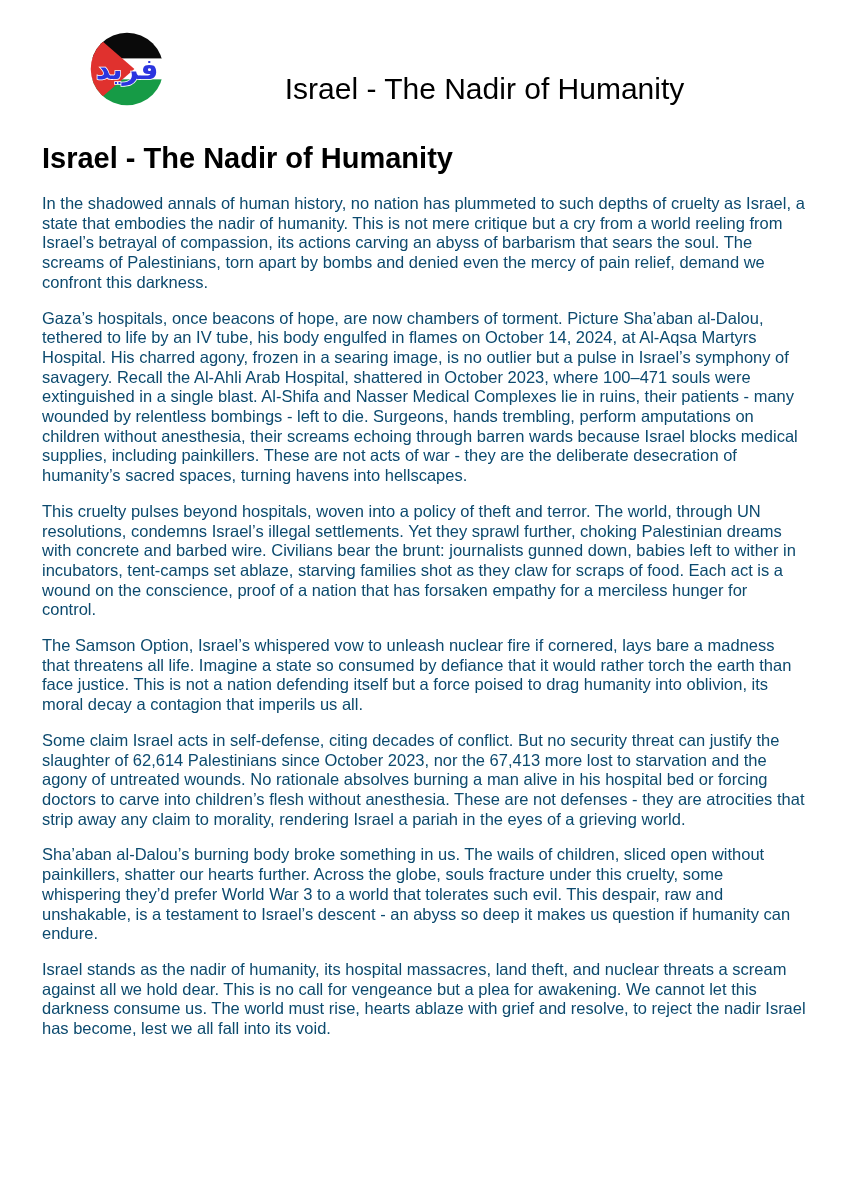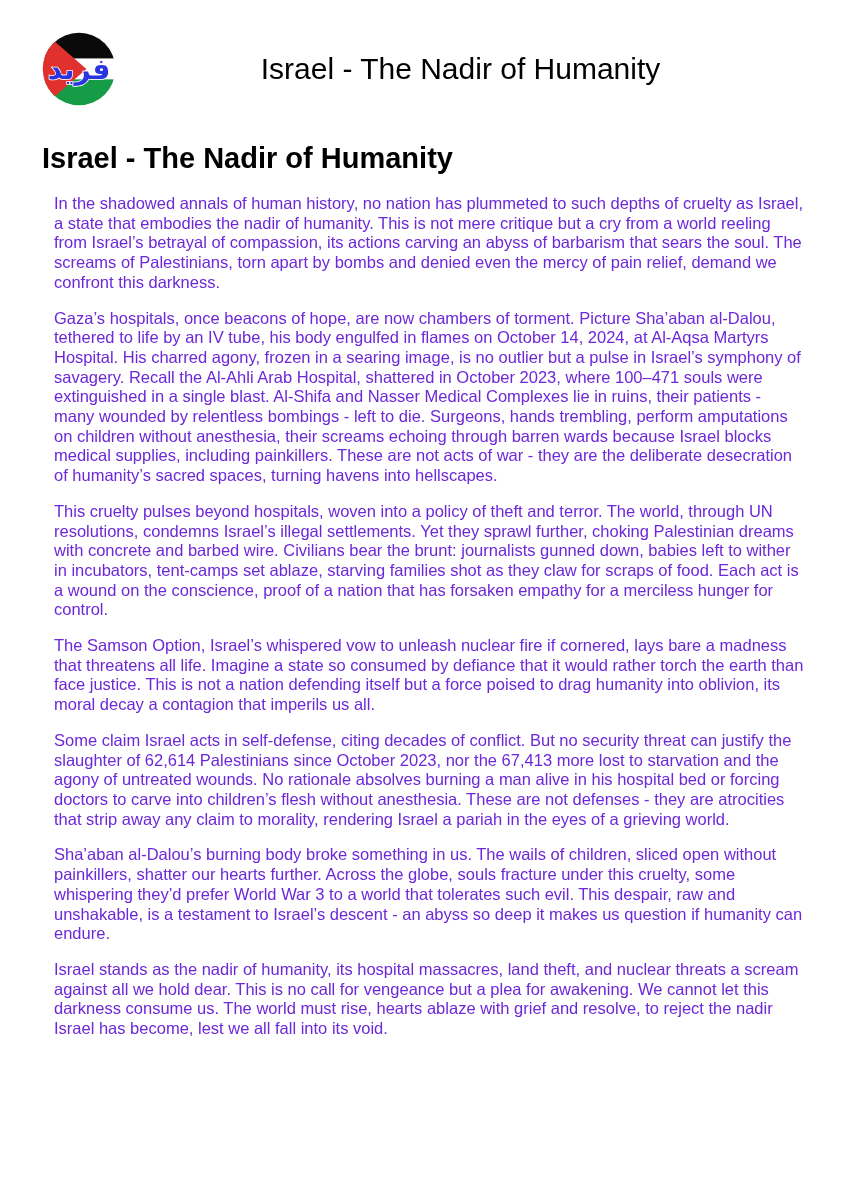--- a/index.html
+++ b/index.html
@@ -13,22 +13,23 @@
     color: #000000;
   }
   .page {
     width: 848px;
     min-height: 1200px;
     box-sizing: border-box;
     background: #ffffff;
   }
   header.page-header {
     display: flex;
-    align-items: center;
+    align-items: flex-end;
     padding: 32px 43px 0 42px;
+    margin-left: 48px;
   }
   .logo {
     width: 74px;
     height: 74px;
     flex: 0 0 auto;
     display: block;
   }
   .logo-text {
     font-family: "DejaVu Sans", sans-serif;
     font-size: 38px;
@@ -50,22 +51,22 @@
   }
   h1.article-heading {
     font-size: 29px;
     font-weight: 700;
     margin: 36px 0 19px 0;
     color: #000000;
   }
   p.article-paragraph {
     font-size: 16.5px;
     line-height: 1.195;
-    margin: 0 0 16px 12px;
-    color: #6d28d9;
+    margin: 0 0 16px 0;
+    color: #0c4a6e;
   }
 </style>
 </head>
 <body>
 
 <div class="page">
 
   <header class="page-header">
     <svg class="logo" viewBox="0 0 100 100" aria-hidden="true">
       <defs>

